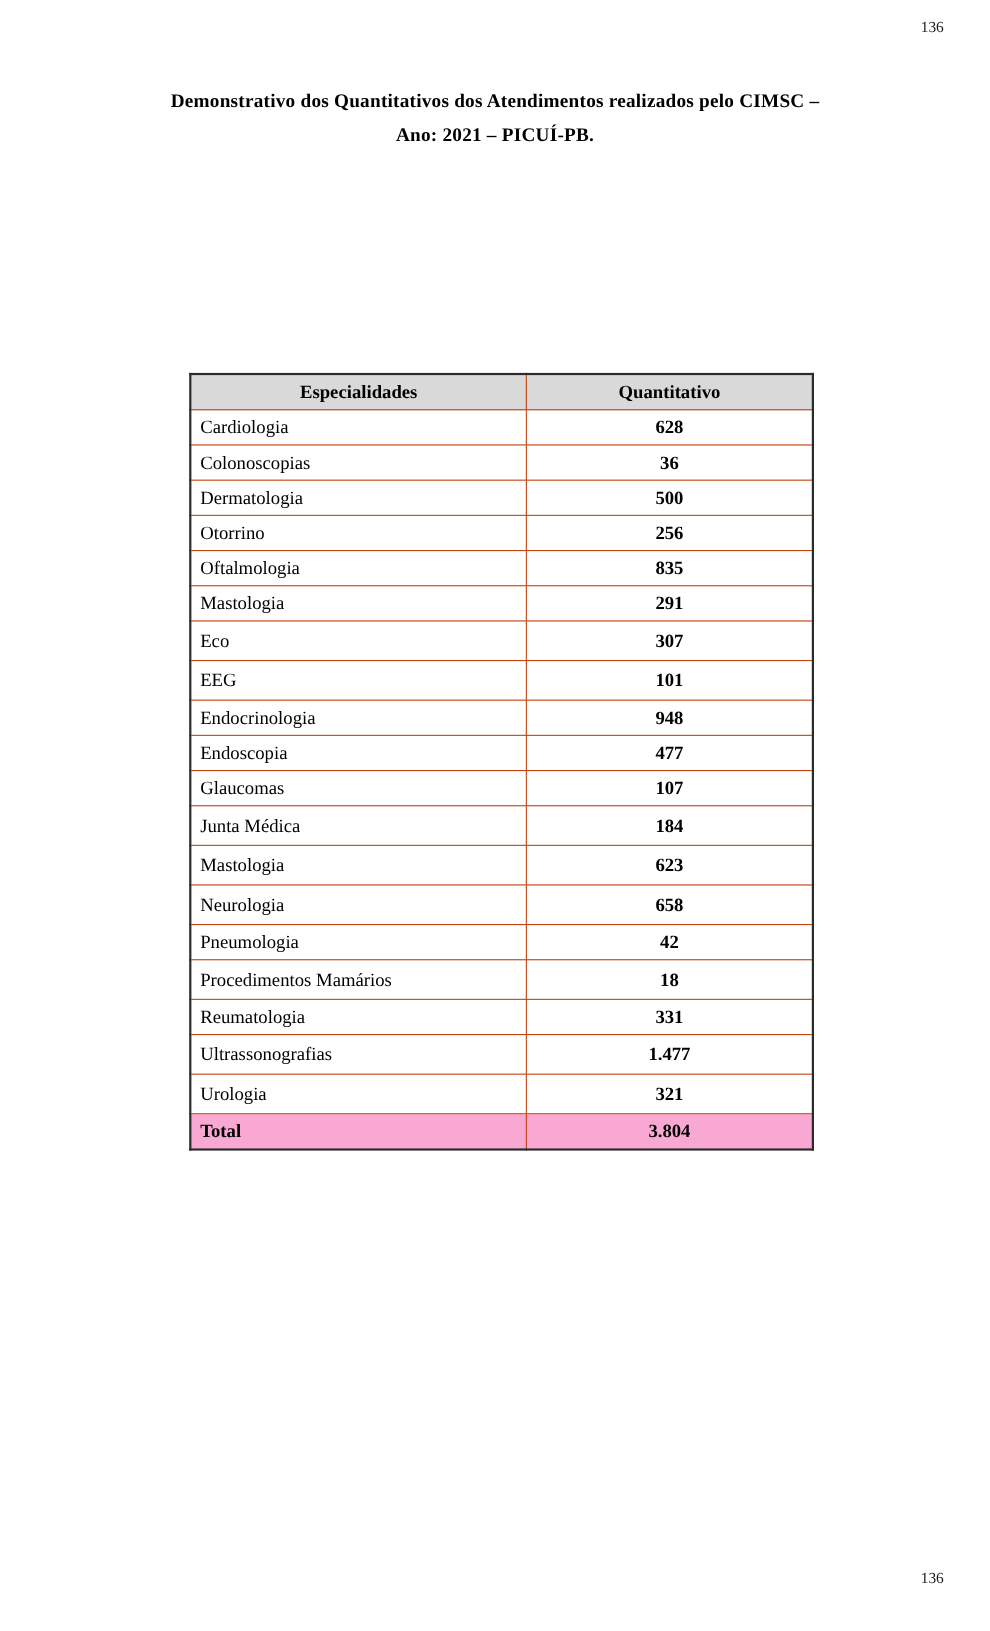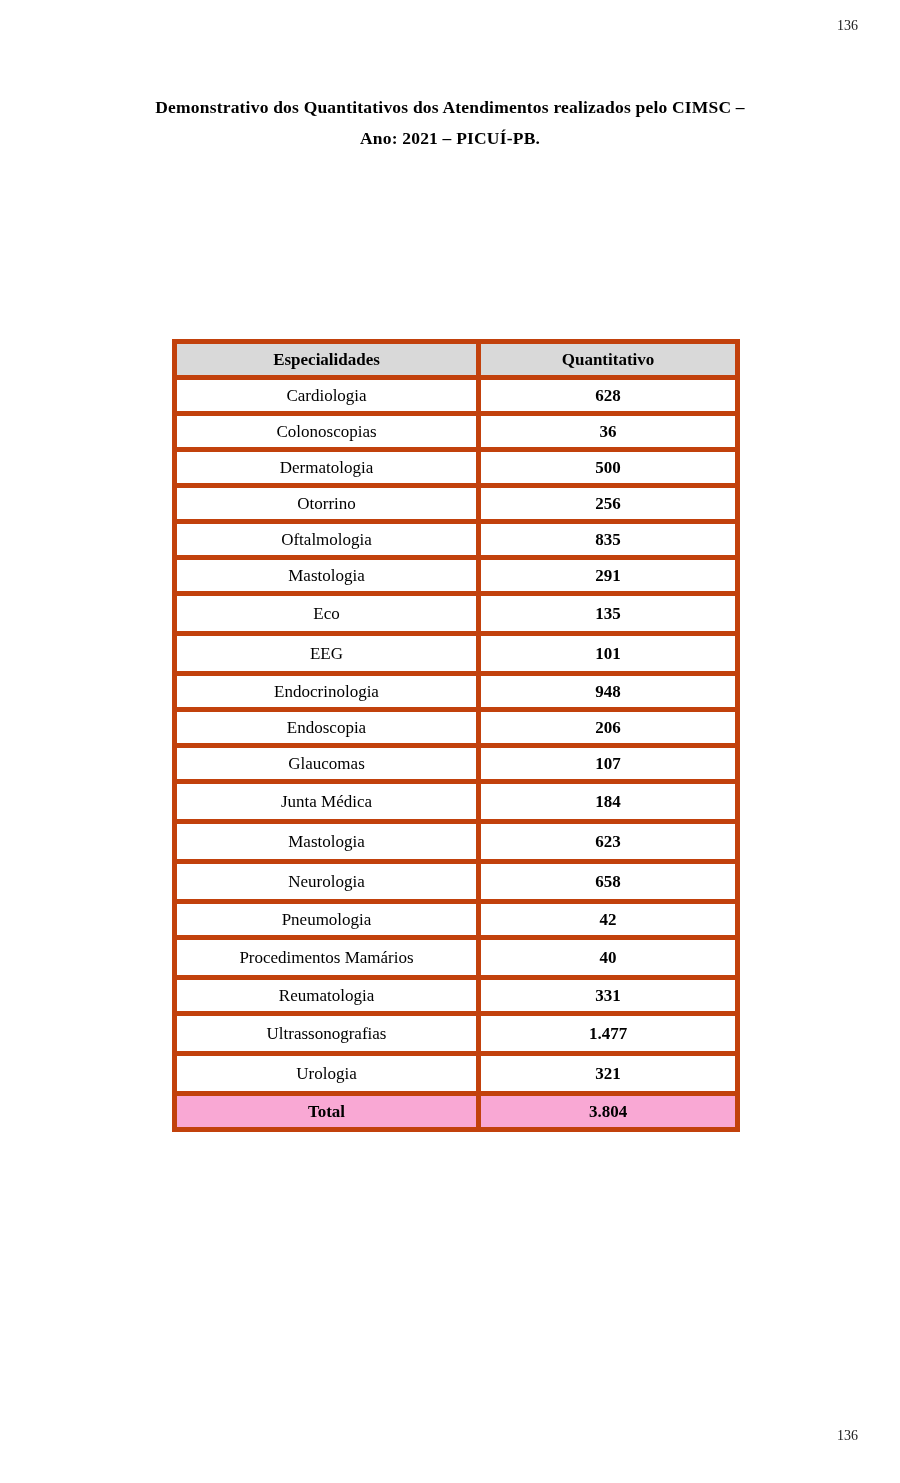--- a/index.html
+++ b/index.html
@@ -20,21 +20,21 @@
     position: absolute;
     right: 42px;
     font-size: 14px;
     color: #1a1a1a;
   }
   .page-number.top { top: 18px; }
   .page-number.bottom { top: 1428px; }
 
   .doc-title {
     position: absolute;
-    top: 92px;
+    top: 76px;
     left: 60px;
     right: 60px;
     text-align: center;
     font-weight: bold;
     font-size: 17.5px;
     line-height: 31px;
     letter-spacing: 0.2px;
   }
   .doc-title .line { display: block; }
 
@@ -45,33 +45,33 @@
     width: 568px;
   }
   table.data-table {
     width: 100%;
     border-collapse: collapse;
     border: 2px solid #2b2b2b;
     font-size: 17px;
   }
   table.data-table th,
   table.data-table td {
-    border: 5px solid #c2410c;
+    border: 1px solid #c2410c;
     height: 29px;
     padding: 1px 8px;
     vertical-align: middle;
   }
   table.data-table th {
     background: #d9d9d9;
     font-weight: bold;
     text-align: center;
     font-size: 17px;
   }
   td.spec-cell {
-    text-align: center;
+    text-align: left;
     width: 54%;
     padding-left: 9px;
   }
   td.qty-cell {
     text-align: center;
     font-weight: bold;
     width: 46%;
   }
   tr.total-row td {
     background: #f9a8d4;
@@ -119,33 +119,33 @@
         <tr>
           <td class="spec-cell">Oftalmologia</td>
           <td class="qty-cell">835</td>
         </tr>
         <tr>
           <td class="spec-cell">Mastologia</td>
           <td class="qty-cell">291</td>
         </tr>
         <tr class="tall">
           <td class="spec-cell">Eco</td>
-          <td class="qty-cell">135</td>
+          <td class="qty-cell">307</td>
         </tr>
         <tr class="tall">
           <td class="spec-cell">EEG</td>
           <td class="qty-cell">101</td>
         </tr>
         <tr>
           <td class="spec-cell">Endocrinologia</td>
           <td class="qty-cell">948</td>
         </tr>
         <tr>
           <td class="spec-cell">Endoscopia</td>
-          <td class="qty-cell">206</td>
+          <td class="qty-cell">477</td>
         </tr>
         <tr>
           <td class="spec-cell">Glaucomas</td>
           <td class="qty-cell">107</td>
         </tr>
         <tr class="tall">
           <td class="spec-cell">Junta Médica</td>
           <td class="qty-cell">184</td>
         </tr>
         <tr class="tall">
@@ -155,21 +155,21 @@
         <tr class="tall">
           <td class="spec-cell">Neurologia</td>
           <td class="qty-cell">658</td>
         </tr>
         <tr>
           <td class="spec-cell">Pneumologia</td>
           <td class="qty-cell">42</td>
         </tr>
         <tr class="tall">
           <td class="spec-cell">Procedimentos Mamários</td>
-          <td class="qty-cell">40</td>
+          <td class="qty-cell">18</td>
         </tr>
         <tr>
           <td class="spec-cell">Reumatologia</td>
           <td class="qty-cell">331</td>
         </tr>
         <tr class="tall">
           <td class="spec-cell">Ultrassonografias</td>
           <td class="qty-cell">1.477</td>
         </tr>
         <tr class="tall">

